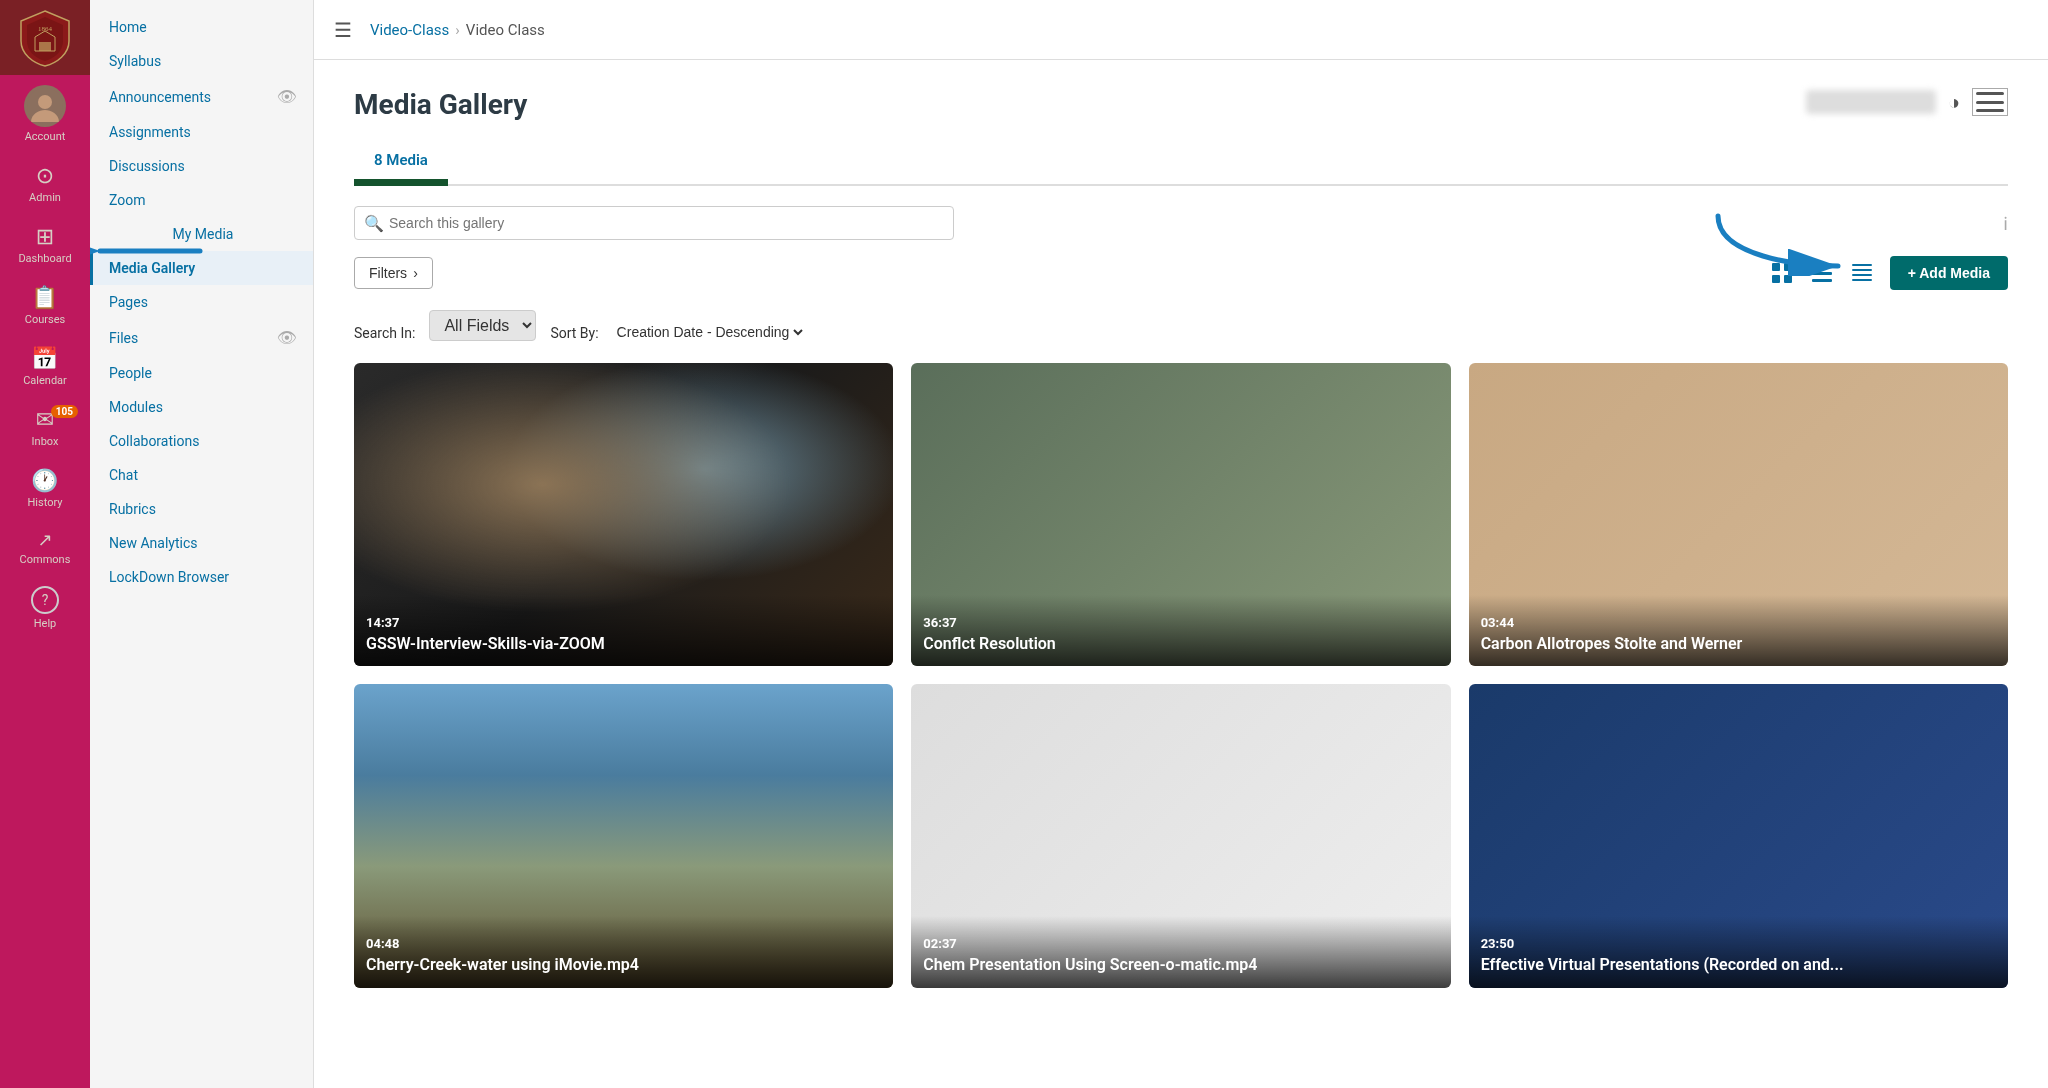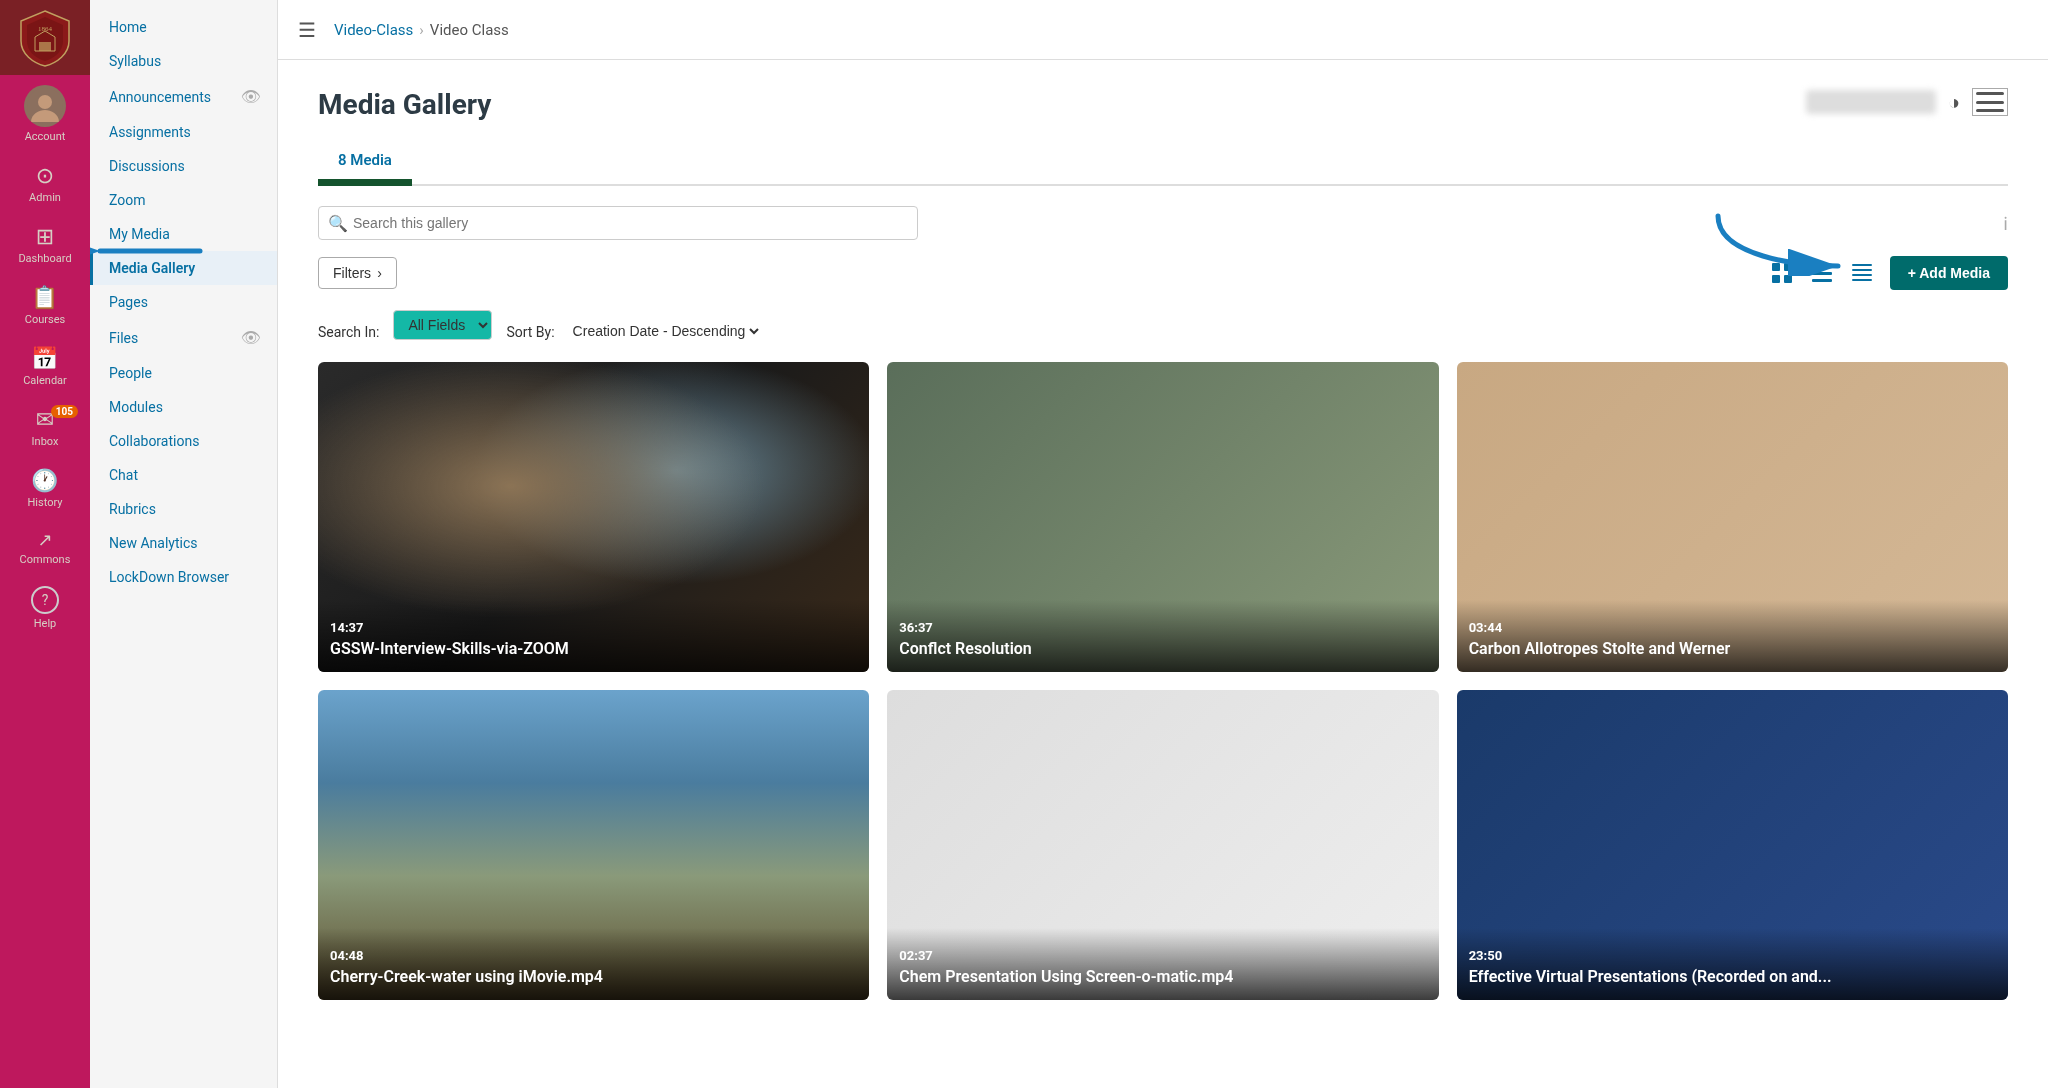--- a/index.html
+++ b/index.html
@@ -70,21 +70,21 @@
       font-size: 10px;
       font-weight: bold;
       border-radius: 10px;
       padding: 1px 5px;
       min-width: 20px;
       text-align: center;
     }
 
     
     .course-nav {
-      width: 188px;
+      width: 224px;
       background: #f5f5f5;
       border-right: 1px solid #ddd;
       display: flex;
       flex-direction: column;
       padding-top: 10px;
       overflow-y: auto;
       flex-shrink: 0;
     }
     .course-nav-item {
       padding: 9px 16px;
@@ -325,24 +325,24 @@
     .sort-select {
       border: none;
       background: transparent;
       font-size: 14px;
       color: #333;
       cursor: pointer;
       outline: none;
     }
     .search-in-select {
       border: 1px solid #ccc;
-      background: #14b8a6;
+      background: #e5e5e5;
       border-radius: 4px;
       padding: 5px 10px;
-      font-size: 14px;
+      font-size: 16px;
       color: #333;
       cursor: pointer;
       outline: none;
     }
 
     
     .media-grid {
       display: grid;
       grid-template-columns: repeat(3, 1fr);
       gap: 18px;
@@ -505,21 +505,21 @@
       <div class="nav-item-arrow-wrapper" style="width: 100%; display: flex; align-items: center;">
         <span>Discussions</span>
       </div>
     </div>
     <div class="course-nav-item">
       <div class="nav-item-arrow-wrapper" style="width: 100%; display: flex; align-items: center;">
         <span>Zoom</span>
       </div>
     </div>
     <div class="course-nav-item">
-      <div class="nav-item-arrow-wrapper" style="width: 100%; display: flex; align-items: center;">
+      <div class="nav-item-arrow-wrapper" style="width: 100%; display: flex; align-items: center; justify-content: center;">
         <span>My Media</span>
       </div>
     </div>
     <div style="position: relative;">
       <div class="course-nav-item active">
         <div class="nav-item-arrow-wrapper" style="width: 100%; display: flex; align-items: center;">
           <span>Media Gallery</span>
         </div>
       </div>
       <svg width="120" height="30" viewBox="0 0 120 30" style="position: absolute; left: 0px; top: -15px; pointer-events: none;">

